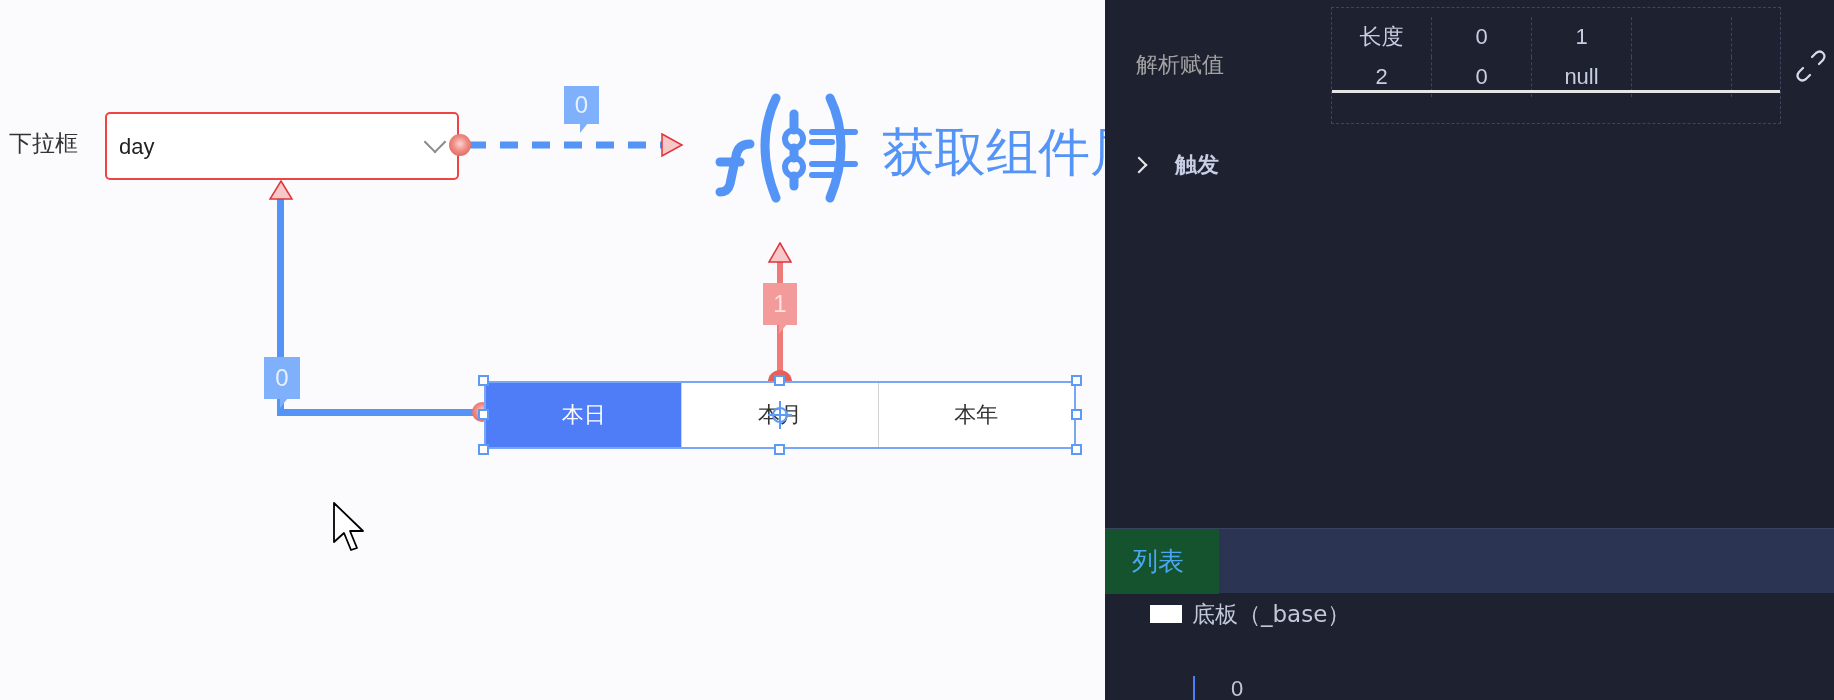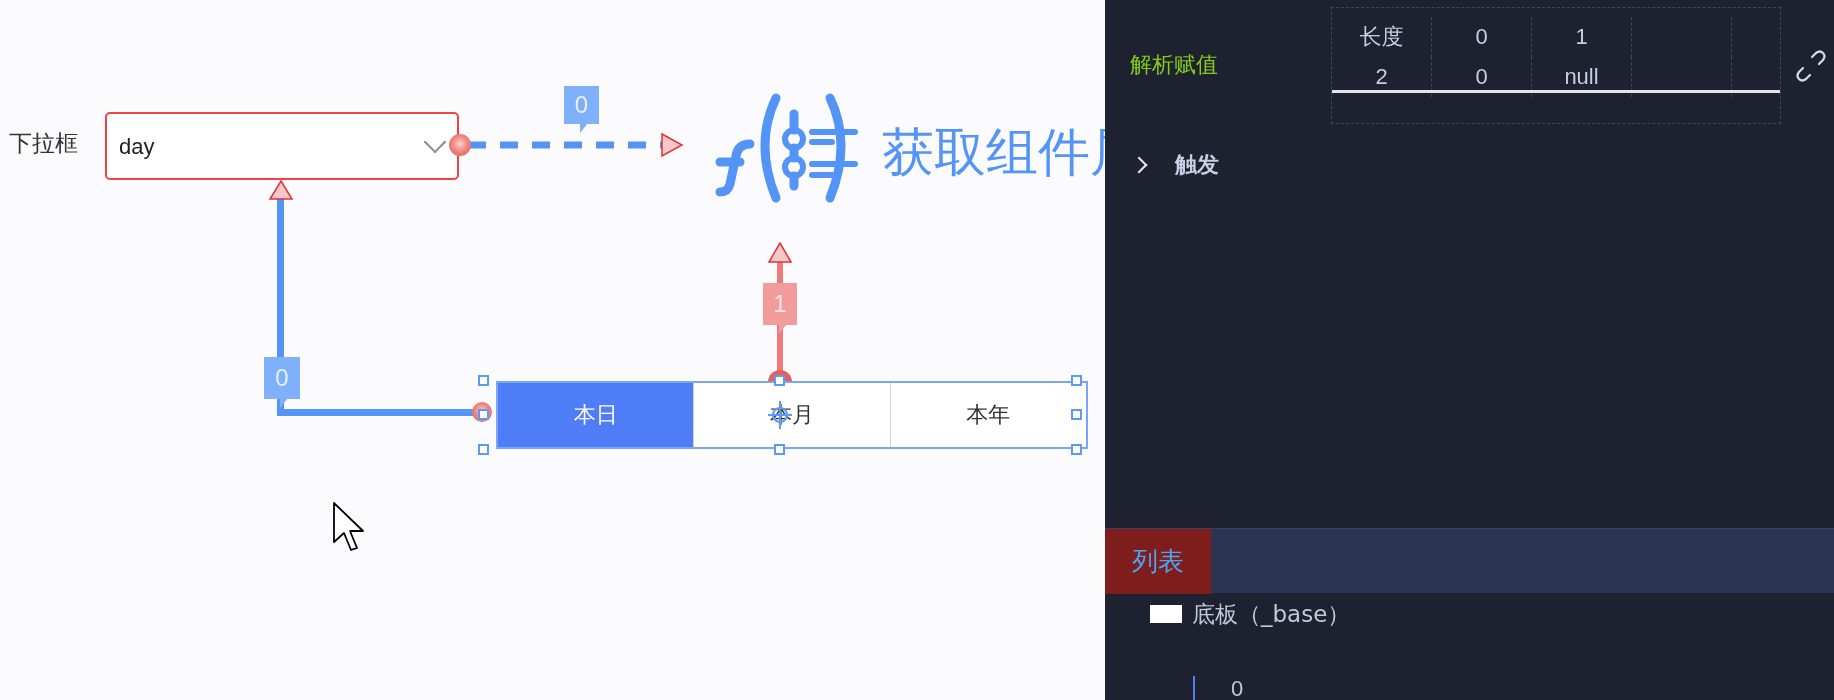--- a/index.html
+++ b/index.html
@@ -16,42 +16,42 @@
 
   .red-dot { width: 22px; height: 22px; border-radius: 50%; background: radial-gradient(circle at 50% 45%, #fbd3d0 0%, #ee8a82 45%, #e0534a 100%); }
   .vline { background: #5594f7; }
   .label-box { background: #7eb0fb; color: #e8f0ff; font-size: 24px; text-align: center; font-family: "Liberation Sans", sans-serif; }
   .label-box::after { content: ""; position: absolute; bottom: -9px; left: 16px; border-left: 0 solid transparent; border-right: 8px solid transparent; border-top: 10px solid #7eb0fb; }
   .label-red { background: #f39a9a; color: #fde3e3; }
   .label-red::after { border-top-color: #f39a9a; }
 
   .func-text { left: 882px; top: 118px; font-size: 52px; color: #5594f7; white-space: nowrap; }
 
-  .btn-group { left: 496px; top: 381px; width: 592px; height: 68px; border: 2px solid #7aa7f5; display: flex; background: #fff; }
+  .btn-group { left: 484px; top: 381px; width: 592px; height: 68px; border: 2px solid #7aa7f5; display: flex; background: #fff; }
   .btn-group .seg { flex: 1; display: flex; align-items: center; justify-content: center; font-size: 22px; color: #333; border-right: 1px solid #d3d3d3; }
   .btn-group .seg:last-child { border-right: none; text-align: right; }
   .btn-group .seg.active { background: #4f7cf7; color: #fff; }
   .handle { width: 11px; height: 11px; background: #fff; border: 2px solid #5c9bf5; }
 
   
   #panel { position: absolute; left: 1105px; top: 0; width: 729px; height: 700px; background: #1e2130; color: #c8cde0; }
-  .prop-label { left: 25px; top: 50px; font-size: 22px; color: #84cc16; }
+  .prop-label { left: 31px; top: 50px; font-size: 22px; color: #a3a3a3; }
   .grid { left: 226px; top: 7px; width: 450px; height: 117px; border: 1px dashed #3d4562; }
   .grid .row { position: absolute; left: 0; width: 400px; height: 40px; display: flex; }
   .grid .cell { width: 100px; height: 40px; border-right: 1px dashed #3d4562; display: flex; align-items: center; justify-content: center; font-size: 22px; color: #c8cee2; font-family: "Liberation Sans", sans-serif; }
   .grid .underline { position: absolute; left: 0; top: 82px; width: 448px; height: 3px; background: #e5e5e5; }
   .link-icon { left: 688px; top: 48px; width: 36px; height: 36px; }
 
   .trigger { left: 28px; top: 150px; display: flex; align-items: center; }
   .trigger .chev-r { width: 12px; height: 12px; border-right: 2px solid #e8e8e8; border-top: 2px solid #e8e8e8; transform: rotate(45deg); margin-right: 30px; }
   .trigger .txt { font-size: 22px; font-weight: bold; color: #c8cfe4; }
 
   .tabbar { left: 0; top: 528px; width: 729px; height: 65px; background: #2b3452; border-top: 1px solid #39425e; }
   .tab { position: absolute; top: 0; height: 65px; display: flex; align-items: center; font-size: 26px; padding: 0 27px; }
-  .tab.active { left: 0; width: 106px; background: #7f1d1d; color: #4aa6f0; }
+  .tab.active { left: 0; width: 114px; background: #14532d; color: #4aa6f0; }
   .tab.inactive { left: 114px; color: #c0c6d8; padding-left: 32px; }
 
   .list-row { left: 0; width: 760px; height: 40px; display: flex; align-items: center; font-size: 23px; }
   .list-row .swatch { width: 32px; height: 18px; background: #fff; margin-left: 45px; margin-right: 10px; }
   .list-row.sel { background: #45a7ee; color: #fff; }
   .list-row .chev-d { width: 13px; height: 13px; border-right: 2px solid #dfe8f3; border-bottom: 2px solid #dfe8f3; transform: rotate(45deg); margin-left: 18px; margin-top: -8px; }
   .list-row .group-icon { width: 20px; height: 20px; margin-left: 22px; margin-right: 10px; position: relative; }
   .list-row .group-icon span { position: absolute; width: 13px; height: 13px; border: 1.5px solid #8aa0b8; border-radius: 3px; }
   .cursor { left: 333px; top: 502px; }
 </style>

